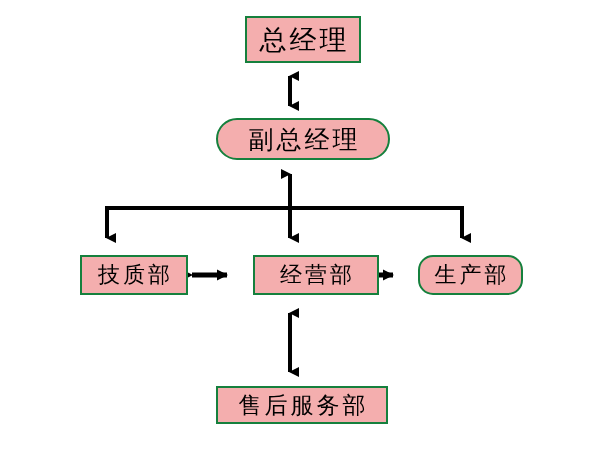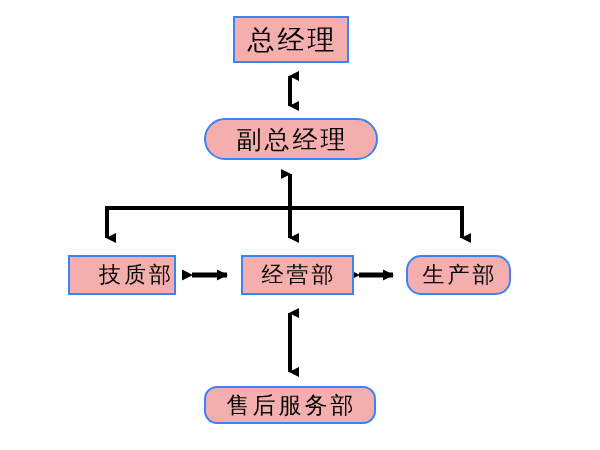--- a/index.html
+++ b/index.html
@@ -18,38 +18,39 @@
   #connectors {
     position: absolute;
     left: 0;
     top: 0;
     width: 600px;
     height: 450px;
   }
   .node {
     position: absolute;
     box-sizing: border-box;
-    border: 2px solid #3b82f6;
+    border: 2px solid #15803d;
     background: #f4aeae;
     color: #000000;
     display: flex;
     align-items: center;
     justify-content: center;
     letter-spacing: 3px;
     text-indent: 3px;
     line-height: 1;
     white-space: nowrap;
     font-weight: 400;
+    margin-left: 12px;
   }
   .n-ceo      { left: 233px; top: 16px;  width: 116px; height: 47px; font-size: 27px; }
   .n-deputy   { left: 204px; top: 118px; width: 174px; height: 42px; font-size: 25px; border-radius: 21px; }
-  .n-quality  { left: 68px;  top: 255px; width: 108px; height: 40px; font-size: 22px; justify-content: flex-end; }
-  .n-ops      { left: 241px; top: 255px; width: 113px; height: 40px; font-size: 22px; }
+  .n-quality  { left: 68px;  top: 255px; width: 108px; height: 40px; font-size: 22px; }
+  .n-ops      { left: 241px; top: 255px; width: 126px; height: 40px; font-size: 22px; }
   .n-prod     { left: 406px; top: 255px; width: 105px; height: 40px; font-size: 22px; border-radius: 15px; }
-  .n-service  { left: 204px; top: 386px; width: 172px; height: 38px; font-size: 23px; border-radius: 13px; }
+  .n-service  { left: 204px; top: 386px; width: 172px; height: 38px; font-size: 23px; }
 </style>
 </head>
 <body>
 
 <div id="canvas">
 
   <svg id="connectors" viewBox="0 0 600 450" xmlns="http://www.w3.org/2000/svg">
     <defs>
       <marker id="ah-down" markerWidth="12" markerHeight="12" refX="6" refY="10" orient="auto" markerUnits="userSpaceOnUse">
         <path d="M 1 1 L 11 1 L 6 11 Z" fill="#000000"></path>

